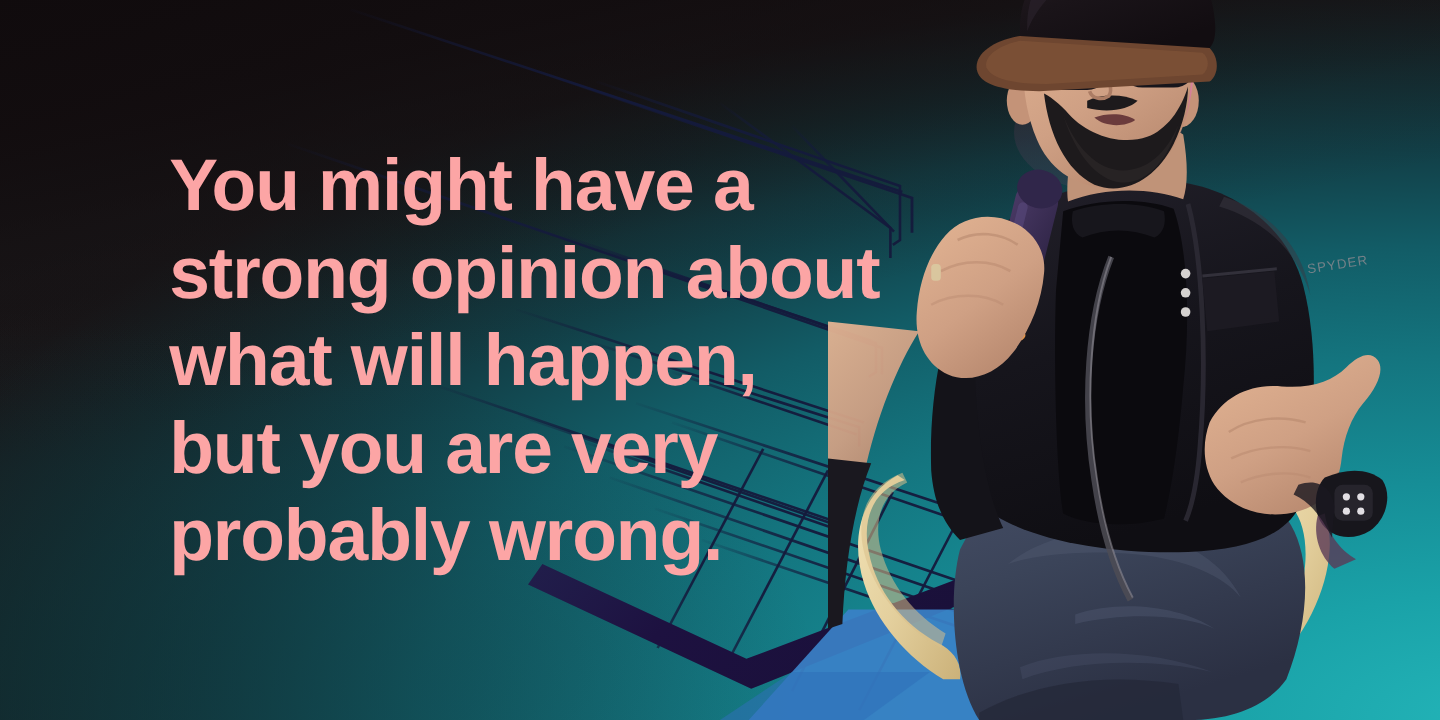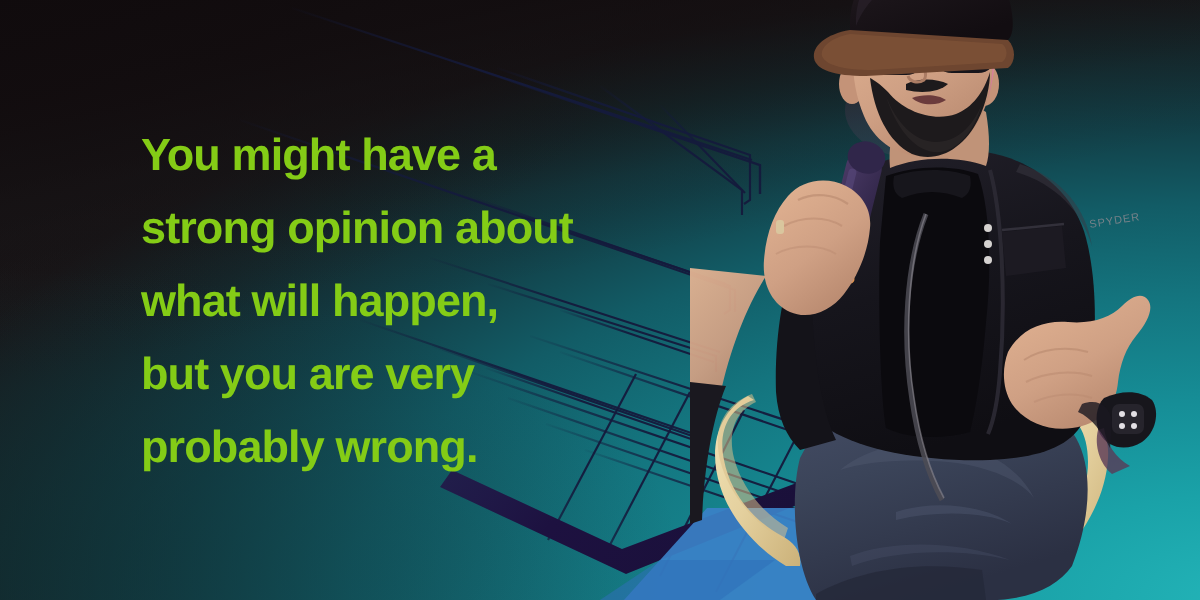--- a/index.html
+++ b/index.html
@@ -60,22 +60,22 @@
   }
   .figure-wrap svg { display: block; }
 
   
   .headline {
     position: absolute;
     left: 141px;
     top: 118px;
     width: 620px;
     margin: 0;
-    color: #84cc16;
-    font-size: 45px;
+    color: #fca5a5;
+    font-size: 61px;
     line-height: 73px;
     font-weight: 700;
     letter-spacing: -0.9px;
     white-space: pre-line;
     text-rendering: geometricPrecision;
     -webkit-font-smoothing: antialiased;
   }
 </style>
 </head>
 <body>

